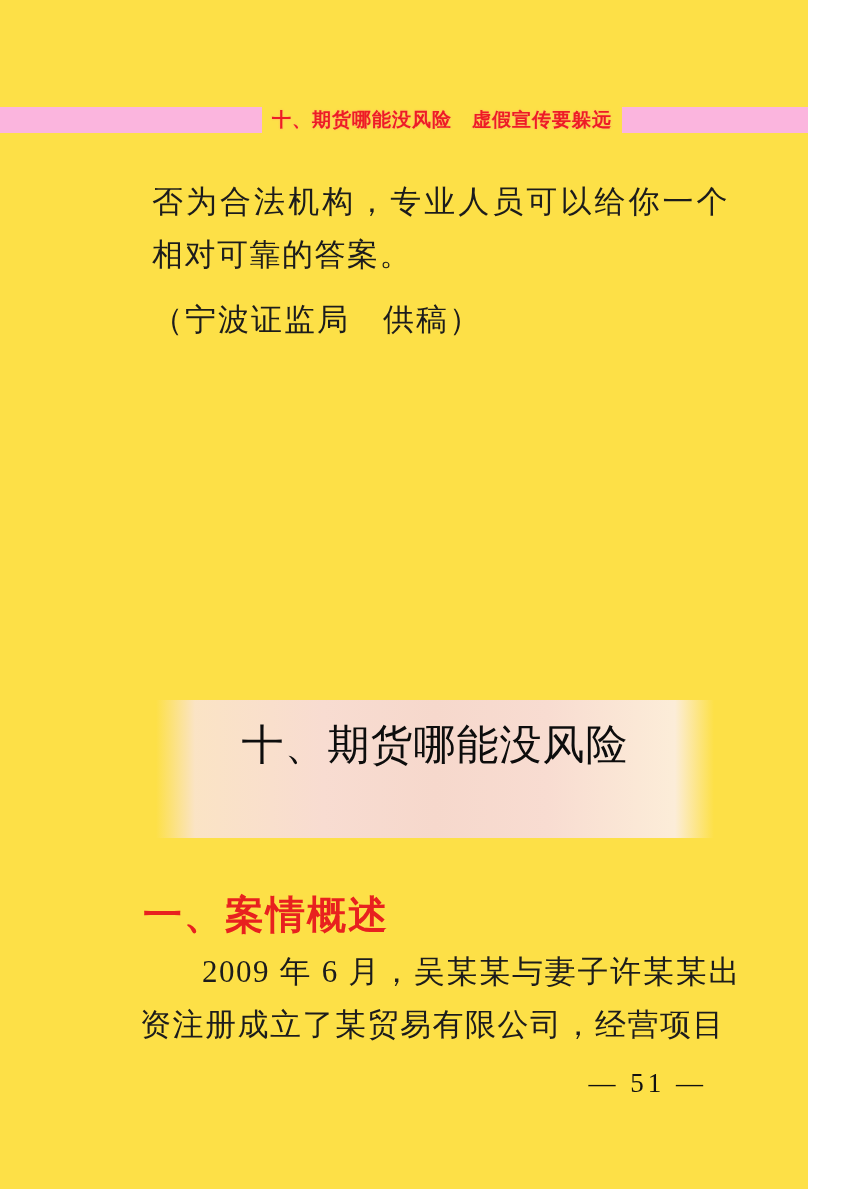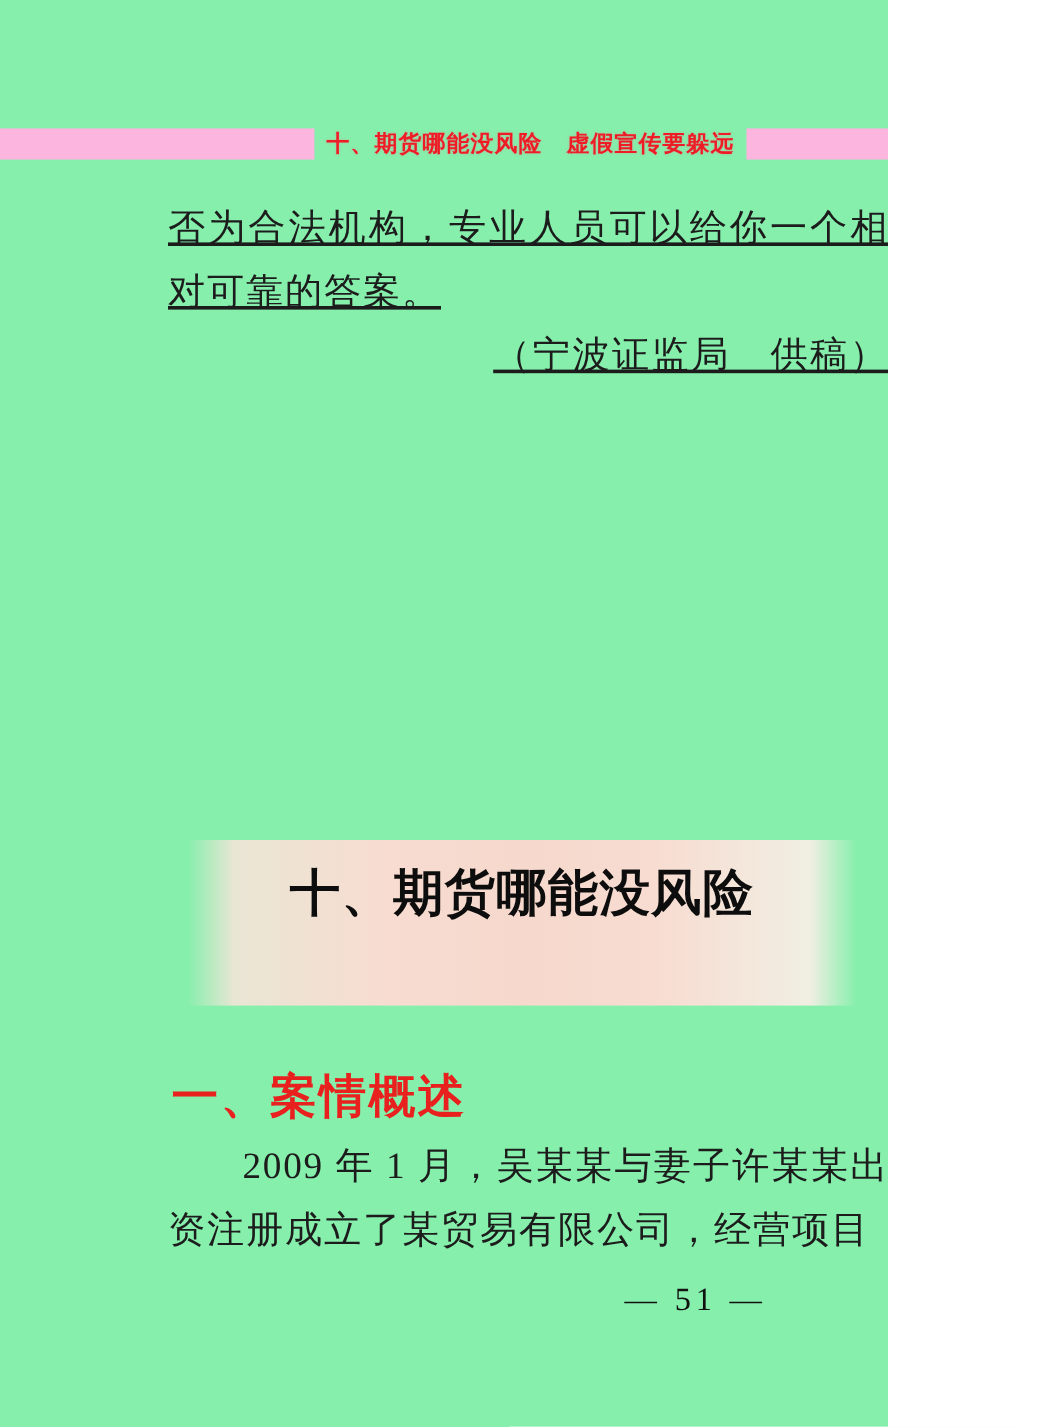--- a/index.html
+++ b/index.html
@@ -6,22 +6,22 @@
     --banner-pink:#fbb5de;
     --accent-red:#ee1c25;
     --heading-red:#e8211f;
     --title-peach:#f8dcd1;
     --text-black:#1c1c1c;
   }
   *{margin:0;padding:0;box-sizing:border-box;}
   html,body{background:#ffffff;}
   .page{
     position:relative;
-    width:740px;height:1189px;
-    background:#86efac;
+    width:808px;height:1189px;
+    background:#fde047;
     overflow:hidden;
     font-family:"Liberation Serif","DejaVu Serif",serif;
     color:var(--text-black);
   }
 
   
   .banner-row{
     position:absolute;top:107px;left:0;
     width:866px;height:26px;
     display:flex;align-items:stretch;
@@ -41,24 +41,24 @@
   }
 
   
   .body-text{
     position:absolute;left:140px;top:163px;width:601px;
     font-size:31px;
     line-height:53px;
     letter-spacing:1.5px;
     text-align:justify;
   }
-  .body-text p{margin:0;text-decoration:underline;}
+  .body-text p{margin:12px;}
   .indent{text-indent:2em;}
   .attribution{
-    text-align:right;
+    text-align:left;
     letter-spacing:2px;
     font-family:"Liberation Serif","DejaVu Serif",serif;
   }
 
   
   .chapter-title{
     position:absolute;left:156px;top:700px;
     width:558px;height:138px;
     padding-top:14px;
     background:linear-gradient(90deg,
@@ -67,21 +67,21 @@
       #f8dcd1 30%,
       #f6d8cc 50%,
       #f8dcd1 70%,
       rgba(252,238,232,.9) 93%,
       rgba(255,255,255,0) 100%);
     text-align:center;
     overflow:hidden;
   }
   .chapter-title .line{
     font-family:"Liberation Serif","DejaVu Serif",serif;
-    font-weight:700;
+    font-weight:400;
     font-size:42px;
     line-height:63px;
     color:#0d0d0d;
     letter-spacing:1px;
     white-space:nowrap;
   }
 
   
   .section-heading{
     position:absolute;left:143px;top:897px;
@@ -130,18 +130,18 @@
     <p class="attribution">（宁波证监局　供稿）</p>
   </div>
 
   <div class="chapter-title">
     <div class="line">十、期货哪能没风险</div>
   </div>
 
   <div class="section-heading">一、案情概述</div>
 
   <div class="body-text-2">
-    <p class="indent">2009 年 1 月，吴某某与妻子许某某出资注册成立了某贸易有限公司，经营项目</p>
+    <p class="indent">2009 年 6 月，吴某某与妻子许某某出资注册成立了某贸易有限公司，经营项目</p>
   </div>
 
   <div class="page-number">— 51 —</div>
 
 </div>
 
 </body></html>

